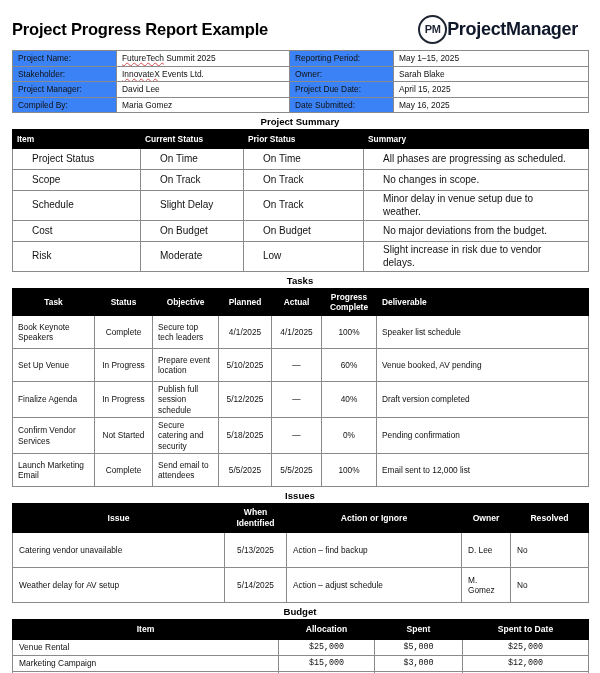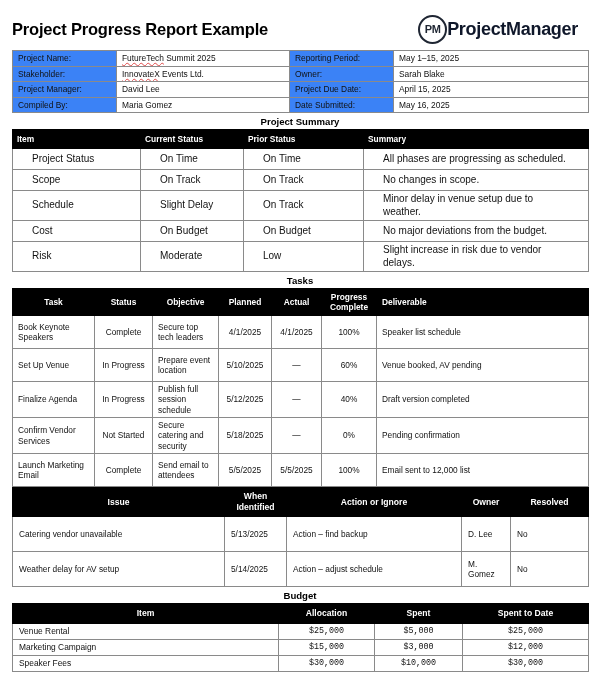--- a/index.html
+++ b/index.html
@@ -140,21 +140,21 @@
     height: 24px;
     font-size: 8.6px;
     padding: 2px 3px;
   }
   .issues-table td {
     height: 30px;
     font-size: 8.3px;
     padding: 2px 6px;
     margin-top: 17px;
   }
-  .issues-table td.c { text-align: left; }
+  .issues-table td.c { text-align: center; }
 
   
   .budget-table th {
     text-align: center;
     height: 15px;
     font-size: 8.6px;
   }
   .budget-table td {
     height: 15px;
     font-size: 8.4px;
@@ -324,20 +324,21 @@
           <td class="c">Complete</td>
           <td>Send email to attendees</td>
           <td class="c">5/5/2025</td>
           <td class="c">5/5/2025</td>
           <td class="c">100%</td>
           <td>Email sent to 12,000 list</td>
         </tr>
       </tbody>
   </table>
 
+  <div class="section-title">Issues</div>
   <table class="issues-table">
     <colgroup>
       <col style="width:212px">
         <col style="width:62px">
         <col style="width:175px">
       <col style="width:49px">
         <col style="width:78px">
     </colgroup>
     <thead>
         <tr>

